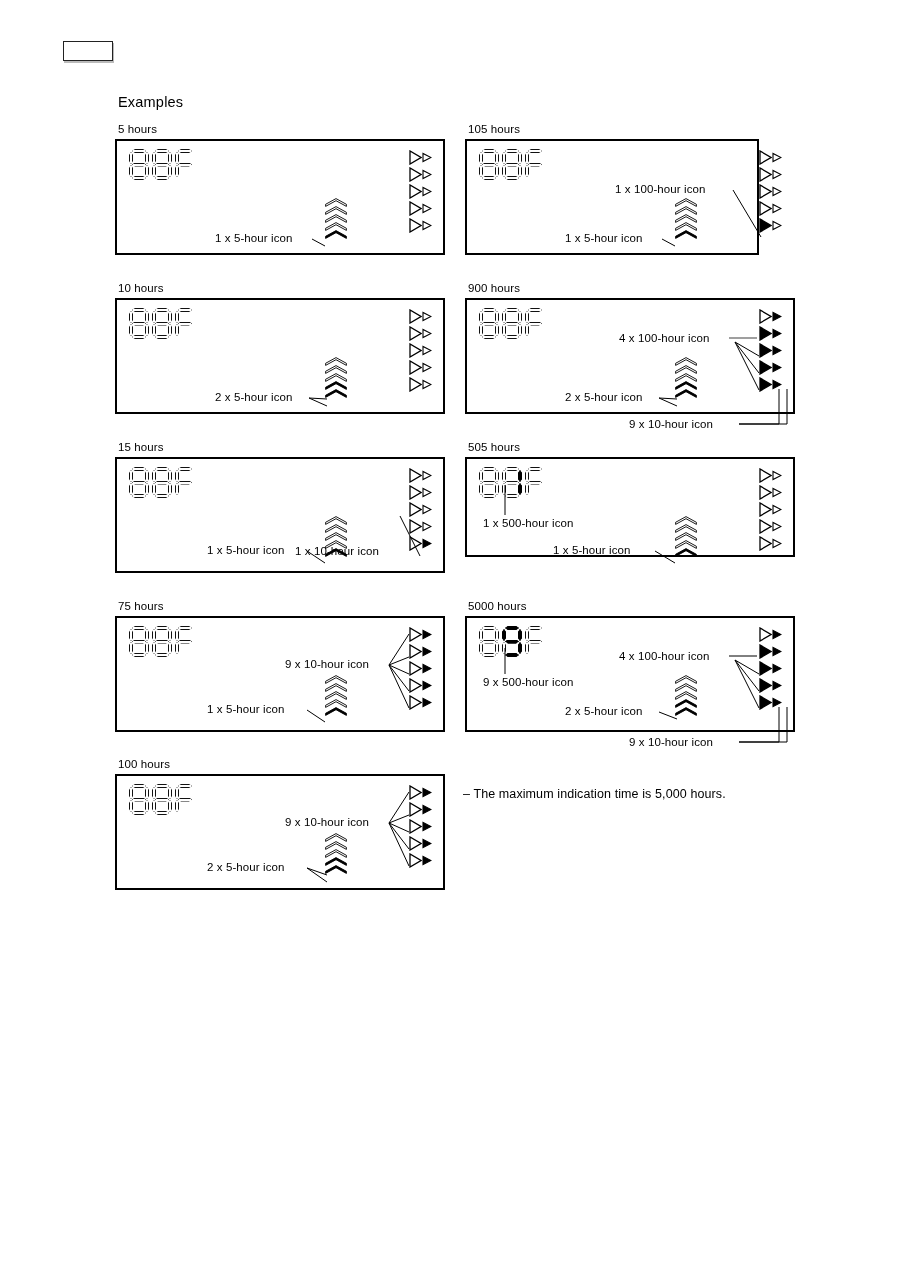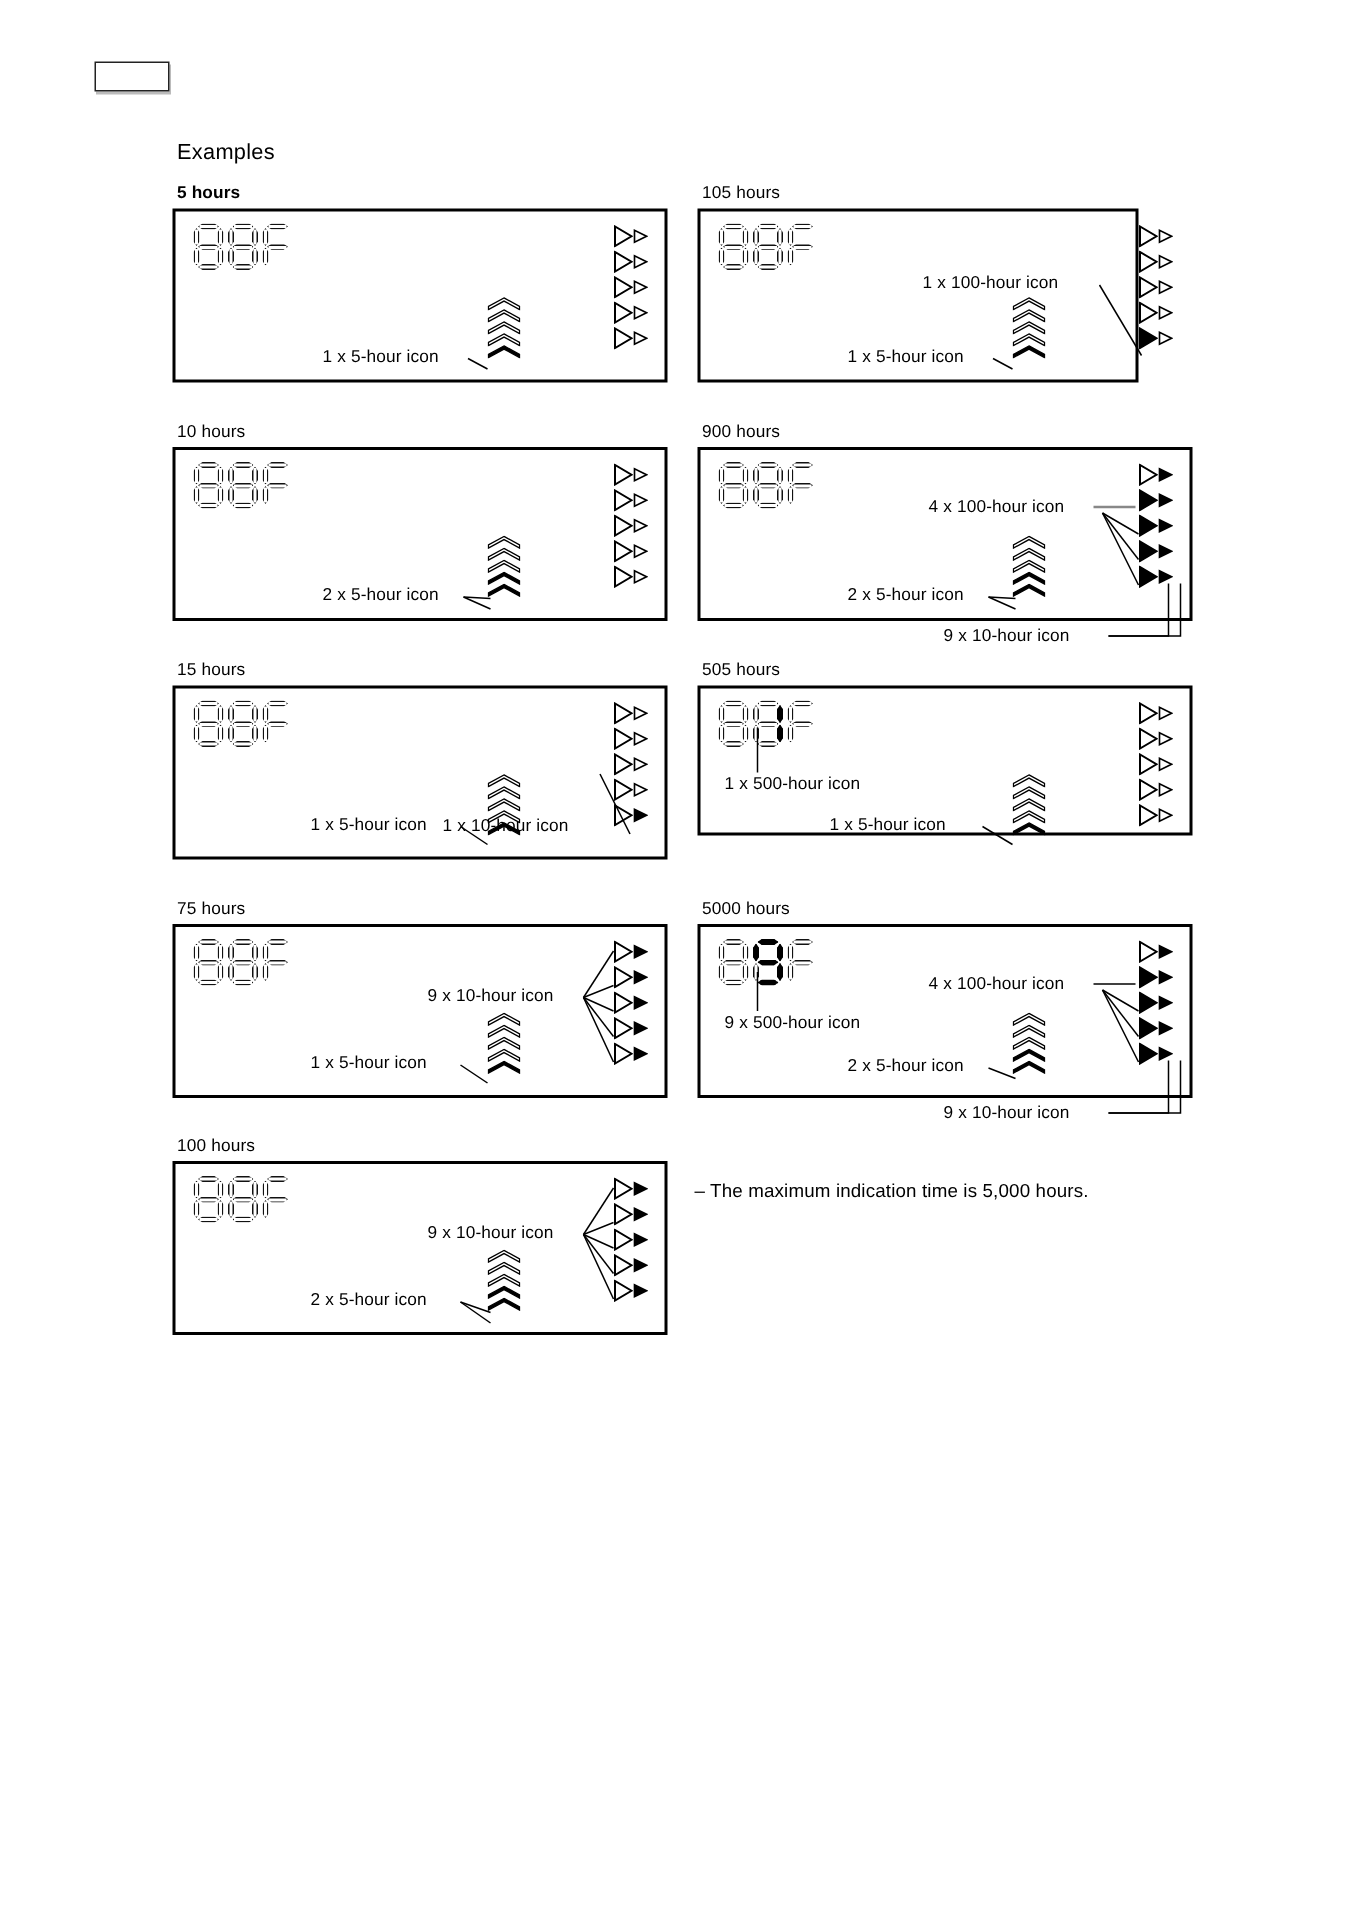--- a/index.html
+++ b/index.html
@@ -74,21 +74,21 @@
 </style>
 </head>
 <body>
 
 <div class="page">
 
   <div class="header-box"></div>
 
   <div class="examples-title">Examples</div>
 
-  <div class="panel-label" style="left:118px;top:123px;font-weight:bold;">5 hours</div>
+  <div class="panel-label" style="left:118px;top:123px;">5 hours</div>
   <div class="panel" id="box-5h" style="left:115px;top:139px;width:330px;height:116px;">
 
     <div class="lcd">
       <span class="digit">
         <i class="seg sg-a"></i>
           <i class="seg sg-b"></i>
           <i class="seg sg-c"></i>
         <i class="seg sg-d"></i>
           <i class="seg sg-e"></i>
           <i class="seg sg-f"></i>

